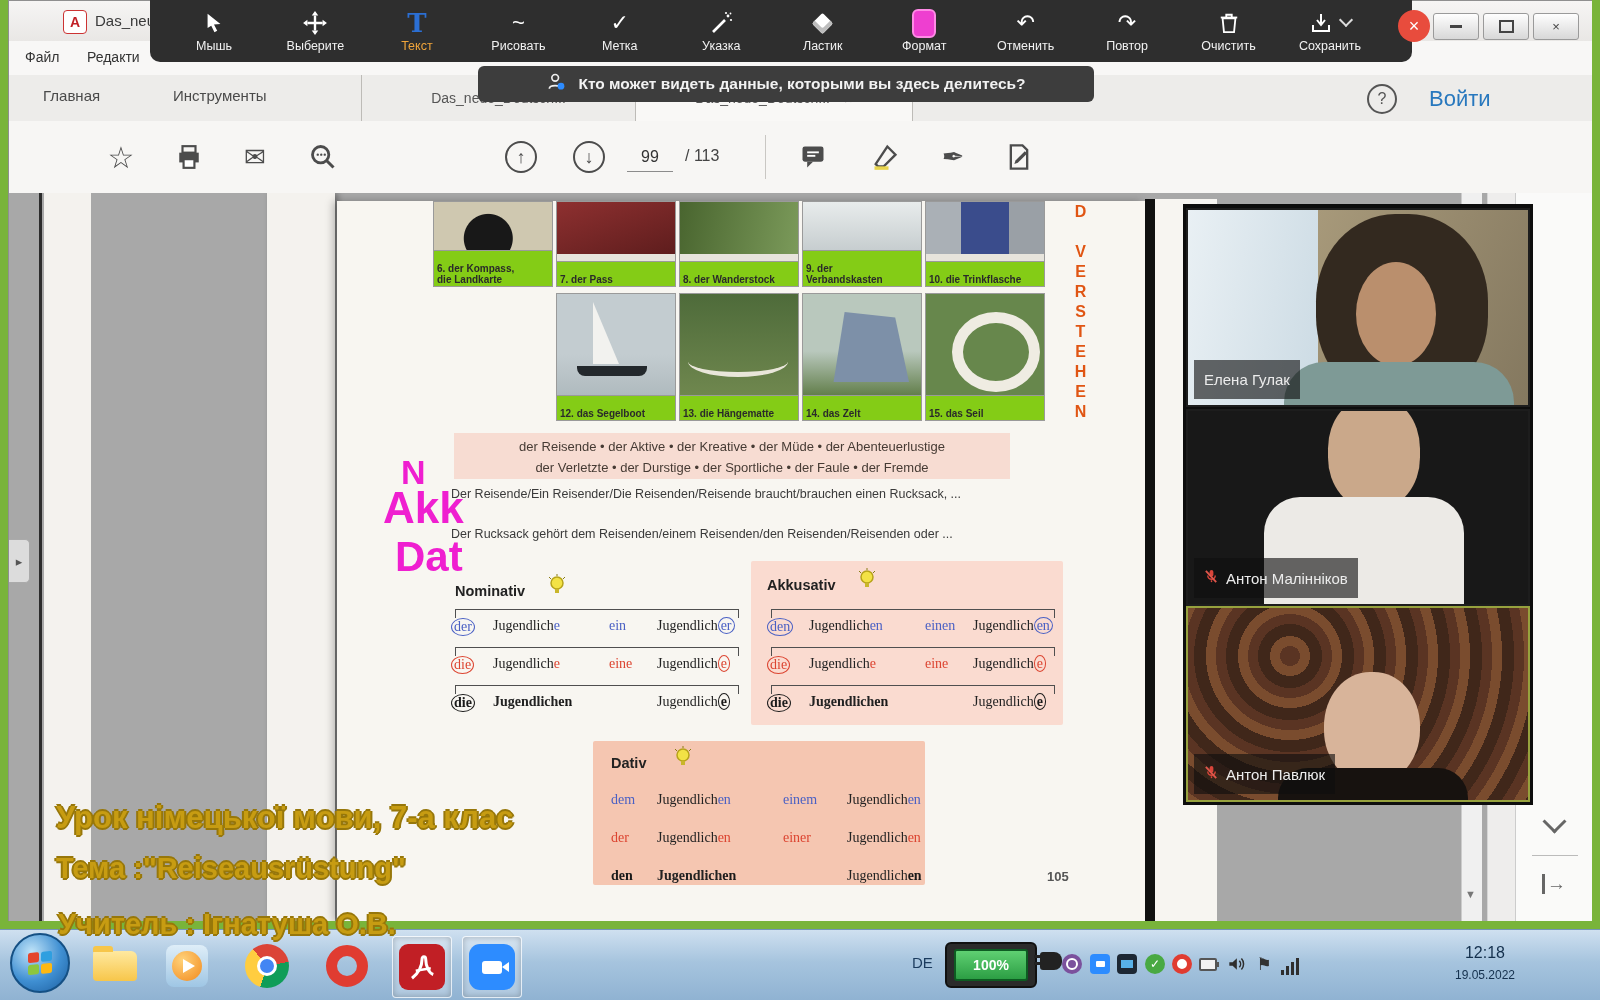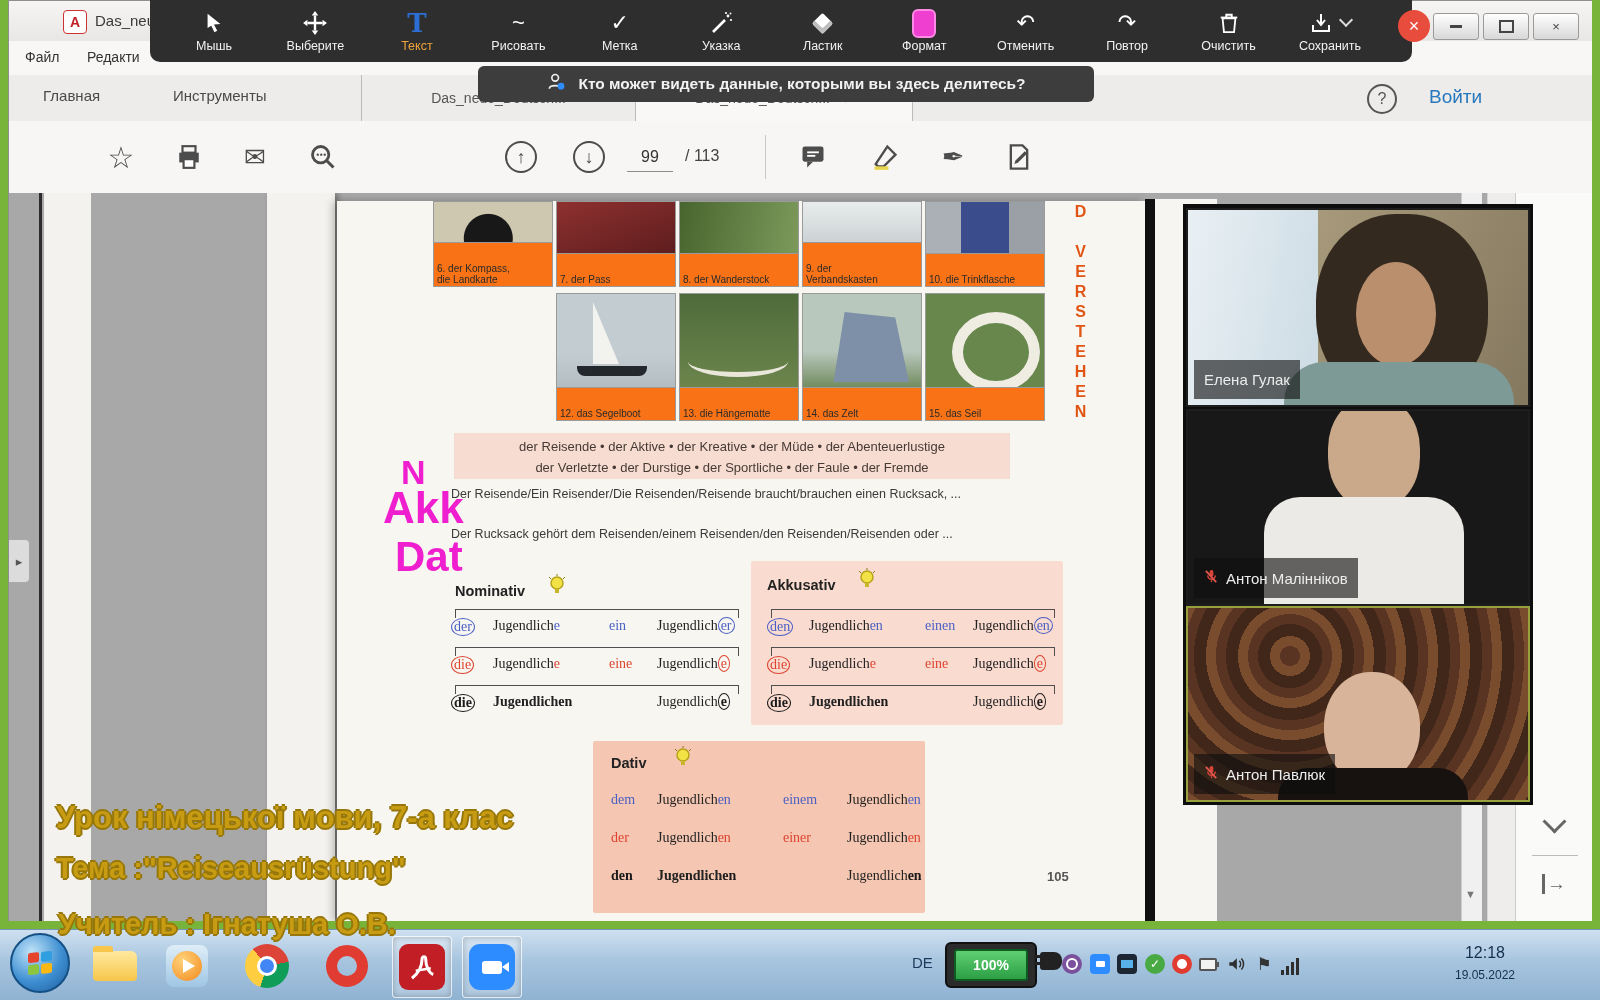--- a/index.html
+++ b/index.html
@@ -32,21 +32,21 @@
     border-bottom:1px solid #c9c7c3;font-size:15px;color:#4a4a4a;}
   .navtab{position:absolute;top:12px;}
   .t-home{left:34px;} .t-tools{left:164px;}
   .doctab{position:absolute;top:0;height:46px;display:flex;align-items:center;
     justify-content:center;border-left:1px solid #bdbbb7;box-sizing:border-box;font-size:14px;color:#555;}
   .dt1{left:352px;width:274px;}
   .dt2{left:626px;width:278px;background:#f9f8f6;border-right:1px solid #bdbbb7;}
   .dt-close{margin-left:14px;color:#777;font-size:15px;}
   .qmark{position:absolute;left:1358px;top:9px;width:26px;height:26px;border:2px solid #555;
     border-radius:50%;color:#555;font-size:16px;display:flex;align-items:center;justify-content:center;}
-  .signin{position:absolute;left:1420px;top:11px;color:#2878be;font-size:19px;}
+  .signin{position:absolute;left:1420px;top:11px;color:#2878be;font-size:22px;}
   .toolbar{position:absolute;left:0;top:120px;width:100%;height:72px;background:#f7f6f4;
     border-bottom:1px solid #d5d3cf;color:#4c4c4c;}
   .tbi{position:absolute;top:20px;width:32px;height:32px;display:flex;align-items:center;
     justify-content:center;font-size:26px;color:#4c4c4c;}
   .i-star{left:96px;font-size:30px;} .i-print{left:164px;} .i-mail{left:230px;font-size:26px;}
   .i-search{left:298px;}
   .circbtn{border:2px solid #4c4c4c;border-radius:50%;width:28px;height:28px;font-size:18px;}
   .i-up{left:496px;} .i-down{left:564px;}
   .pagein{position:absolute;left:618px;top:22px;width:42px;height:26px;border:none;
     border-bottom:1px solid #8c8c8c;background:#f7f6f4;text-align:center;font-size:16px;color:#333;
@@ -73,22 +73,22 @@
   .rp-div{position:absolute;left:16px;top:662px;width:46px;height:1px;background:#bbb;}
   .rp-col{position:absolute;left:26px;top:680px;display:flex;align-items:center;color:#666;font-size:19px;}
   .rp-col .vb{width:3px;height:20px;background:#666;margin-right:2px;}
   
   .page{position:absolute;left:328px;top:8px;width:808px;height:721px;background:#f8f6f1;
     box-shadow:-4px 0 8px rgba(0,0,0,.25);}
   .pcell{position:absolute;width:120px;border:1px solid #9a9a9a;box-sizing:border-box;background:#e7e4dc;}
   .r1{top:0;height:86px;} .r2{top:92px;height:128px;}
   .pimg{position:absolute;left:0;top:0;right:0;overflow:hidden;}
   .r1 .pimg{height:52px;} .r2 .pimg{height:104px;}
-  .pcap{position:absolute;left:0;right:0;bottom:0;background:#f97316;border-top:1px solid #9a9a9a;
-    font-size:10px;font-weight:normal;color:#2a2a2a;padding:20px 2px 1px 3px;white-space:pre-line;line-height:11px;}
+  .pcap{position:absolute;left:0;right:0;bottom:0;background:#84cc16;border-top:1px solid #9a9a9a;
+    font-size:10px;font-weight:bold;color:#2a2a2a;padding:12px 2px 1px 3px;white-space:pre-line;line-height:11px;}
   .c1{left:96px;} .c2{left:219px;} .c3{left:342px;} .c4{left:465px;} .c5{left:588px;}
   .vside{position:absolute;left:734px;top:2px;writing-mode:vertical-rl;text-orientation:upright;
     color:#e05513;font-weight:800;font-size:16px;letter-spacing:3px;}
   .wordbox{position:absolute;left:117px;top:232px;width:556px;height:46px;background:#f7dcd2;
     font-size:13px;color:#463b34;text-align:center;line-height:21px;padding-top:3px;box-sizing:border-box;}
   .sent{position:absolute;left:114px;width:620px;font-size:12.5px;color:#3a3a3a;line-height:20px;}
   .s1{top:283px;} .s2{top:303px;} .s3{top:323px;}
   .ink{position:absolute;color:#ef1fd0;font-weight:bold;z-index:5;}
   .ink-n{left:64px;top:252px;font-size:34px;}
   .ink-akk{left:46px;top:282px;font-size:44px;}
@@ -101,21 +101,21 @@
   .gw{position:absolute;top:9px;}
   .w1{left:42px;} .a2{left:158px;} .w2{left:206px;}
   .r-blue .ga,.r-blue .ge{color:#4a60c4;}
   .r-red .ga,.r-red .ge{color:#dc4430;}
   .r-black .ga,.r-black .ge{color:#1a1a1a;font-weight:bold;}
   .r-black .w1{font-weight:bold;}
   .bracket{position:absolute;left:4px;right:4px;top:0;height:9px;border:1.6px solid #4f4f4f;
     border-bottom:none;box-sizing:border-box;}
   .circ{border:1.4px solid currentColor;border-radius:50%;padding:0 2px;}
   .akkbox{position:absolute;left:414px;top:360px;width:312px;height:164px;background:#fadbd0;border-radius:2px;}
-  .datbox{position:absolute;left:256px;top:540px;width:332px;height:172px;background:#f5c6b1;border-radius:2px;}
+  .datbox{position:absolute;left:256px;top:540px;width:332px;height:144px;background:#f5c6b1;border-radius:2px;}
   .datbox .w1{left:46px;} .datbox .a2{left:172px;} .datbox .w2{left:236px;}
   .pagenum{position:absolute;left:710px;top:668px;font-size:13px;font-weight:bold;color:#555;}
   
   .ph-compass{background:radial-gradient(circle at 46% 70%,#181818 0 24px,#cfc8b0 25px);}
   .ph-pass{background:linear-gradient(160deg,#8e3030,#5e1d1d);}
   .ph-stick{background:linear-gradient(100deg,#49652f,#7b9a5a);}
   .ph-aid{background:linear-gradient(#e8ecec,#c4cbcd);}
   .ph-bottle{background:linear-gradient(90deg,#aab0b6 30%,#3a4c8c 30% 70%,#9aa0a6 70%);}
   .ph-paint{background:#3d3e49;}
   .dots{position:absolute;left:18px;top:46px;width:10px;height:10px;border-radius:50%;background:#e33;

